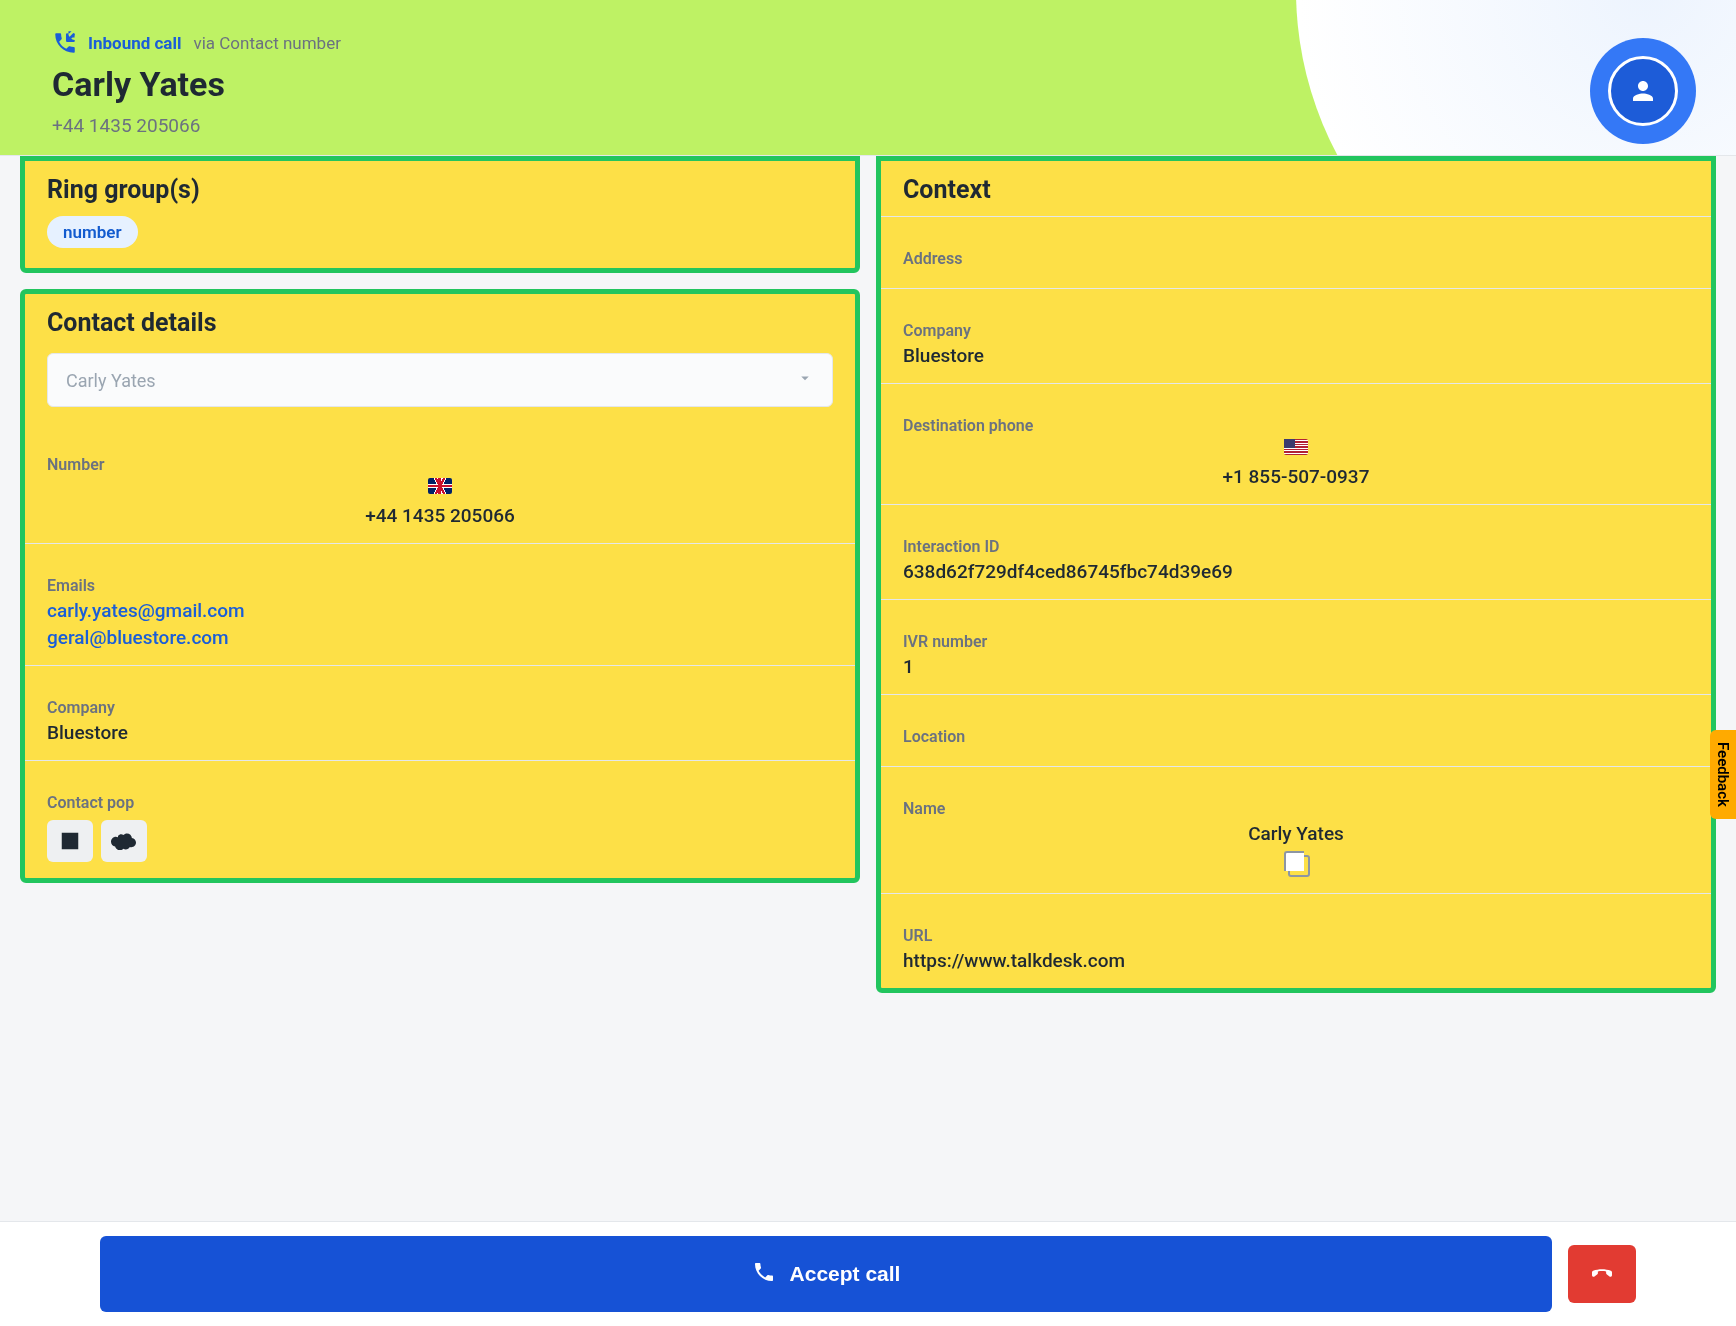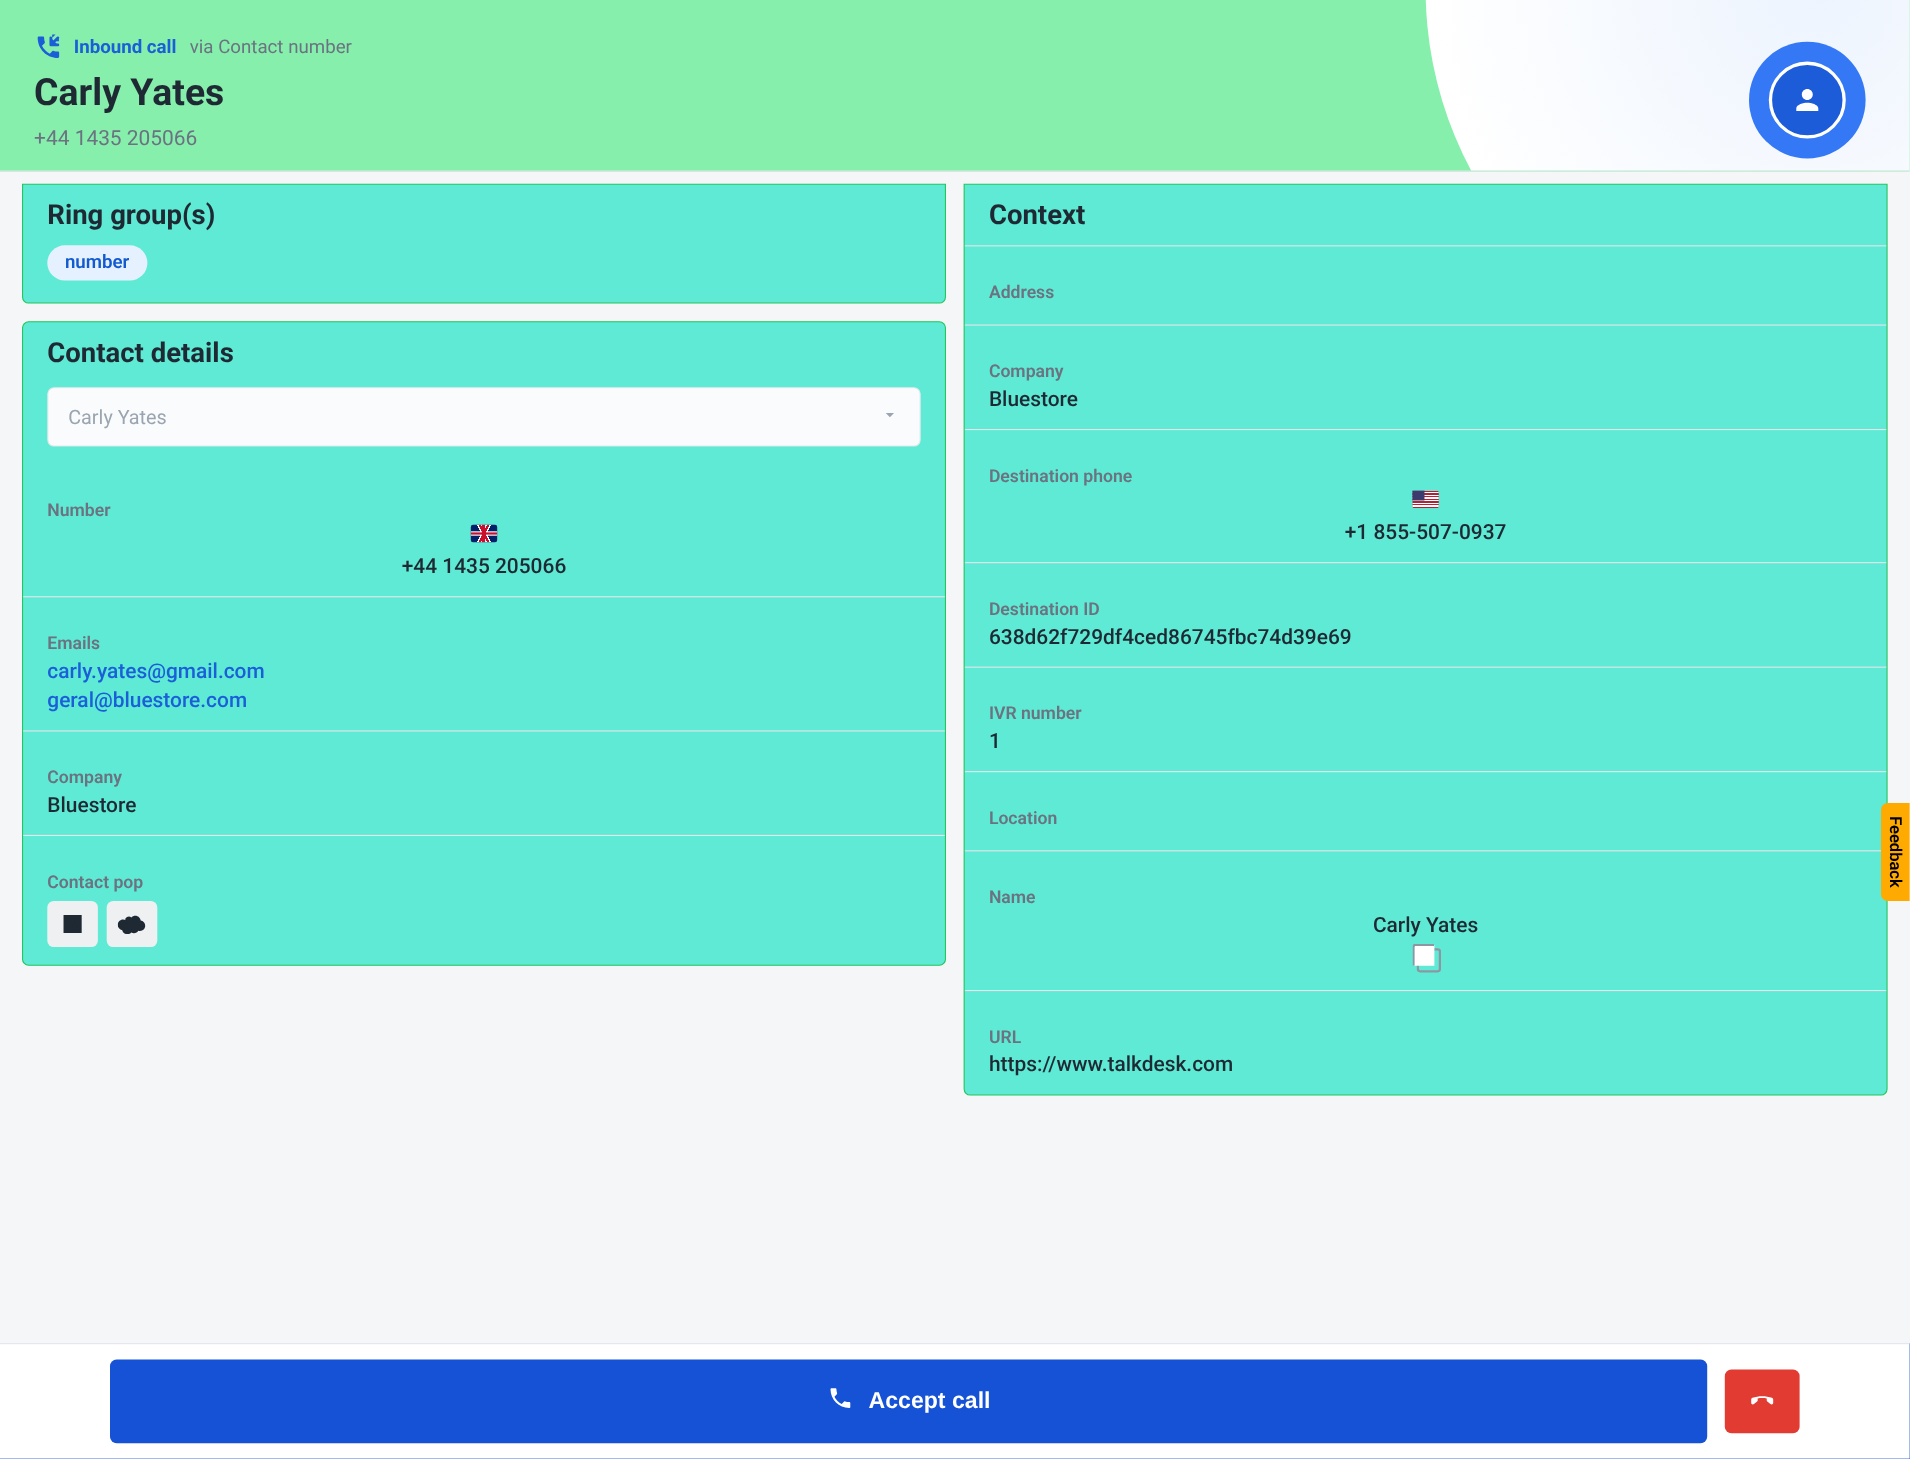--- a/index.html
+++ b/index.html
@@ -6,22 +6,22 @@
   html, body { height: 100%; }
   body {
     font-family: -apple-system, BlinkMacSystemFont, "Segoe UI", Roboto, Helvetica, Arial, sans-serif;
     background: #f5f6f8;
     color: #1f2933;
     font-size: 14px;
   }
 
   
   .header {
-    background: #86efac;
-    padding: 30px 40px 18px 31px;
+    background: #bef264;
+    padding: 30px 40px 18px 52px;
     position: relative;
     border-bottom: 1px solid #e4e7eb;
     overflow: hidden;
   }
   .header::after {
     content: "";
     position: absolute;
     right: -260px;
     top: -360px;
     width: 700px;
@@ -95,24 +95,24 @@
     display: flex;
     gap: 16px;
     padding: 0 20px 110px 20px;
   }
   .col-left, .col-right {
     flex: 1;
     min-width: 0;
   }
 
   .card {
-    background: #5eead4;
-    border: 1px solid #22c55e;
+    background: #fde047;
+    border: 5px solid #22c55e;
     border-radius: 6px;
-    margin-top: 11px;
+    margin-top: 0;
     margin-bottom: 16px;
     overflow: hidden;
   }
   .card-continued-top { border-top-left-radius: 0; border-top-right-radius: 0; }
   .card-section-title {
     font-size: 25px;
     font-weight: 700;
     color: #1f2933;
     padding: 14px 22px 12px;
   }
@@ -414,21 +414,21 @@
 
       <div class="field-block">
         <div class="field-label">Destination phone</div>
         <div class="field-value-row">
           <span class="flag flag-us"></span>
           <span class="field-value">+1 855-507-0937</span>
         </div>
       </div>
 
       <div class="field-block">
-        <div class="field-label">Destination ID</div>
+        <div class="field-label">Interaction ID</div>
         <div class="field-value">638d62f729df4ced86745fbc74d39e69</div>
       </div>
 
       <div class="field-block">
         <div class="field-label">IVR number</div>
         <div class="field-value">1</div>
       </div>
 
       <div class="field-block">
         <div class="field-label">Location</div>

